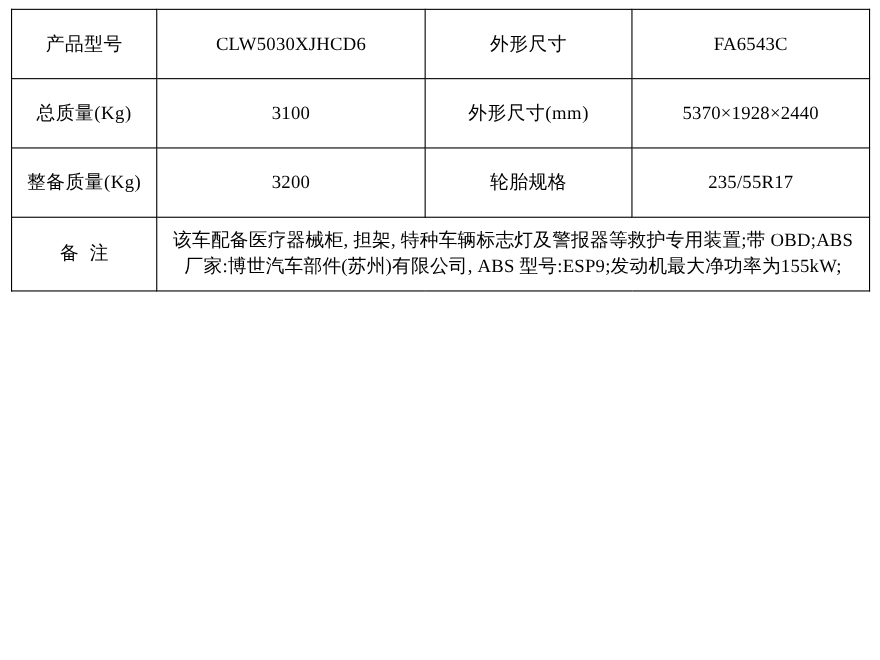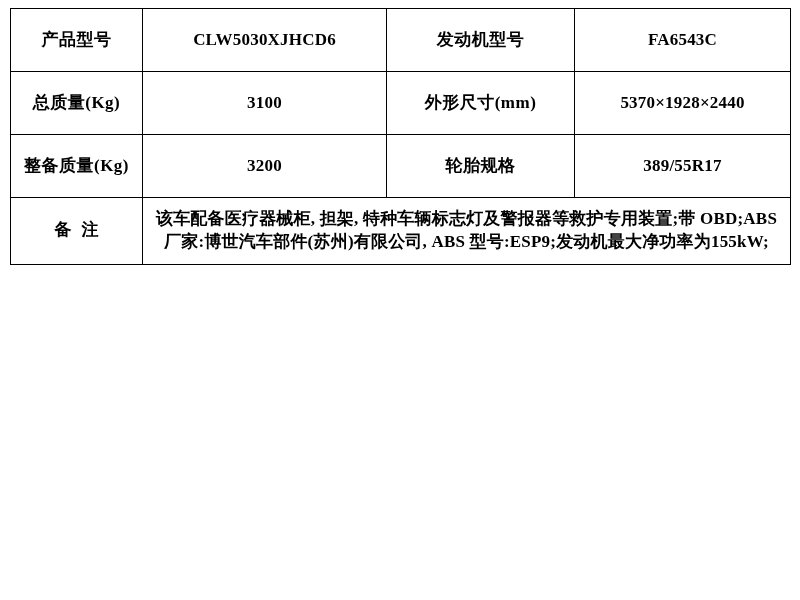--- a/index.html
+++ b/index.html
@@ -13,21 +13,20 @@
     font-family: "Liberation Serif", "DejaVu Serif", serif;
     color: #000000;
     overflow: hidden;
   }
   .sheet {
     width: 752px;
     height: 600px;
     box-sizing: border-box;
     padding: 8px 10px 10px 10px;
     background: #ffffff;
-    font-weight: bold;
   }
   table.spec {
     width: 780px;
     border-collapse: collapse;
     table-layout: fixed;
     background: #ffffff;
   }
   table.spec td {
     border: 1px solid #000000;
     text-align: center;
@@ -70,34 +69,34 @@
     <colgroup>
       <col class="col-a">
       <col class="col-b">
       <col class="col-c">
       <col class="col-d">
     </colgroup>
     <tbody>
       <tr>
         <td class="label">产品型号</td>
         <td class="value">CLW5030XJHCD6</td>
-        <td class="label">发动机型号</td>
+        <td class="label">外形尺寸</td>
         <td class="value">FA6543C</td>
       </tr>
       <tr>
         <td class="label">总质量(Kg)</td>
         <td class="value">3100</td>
         <td class="label">外形尺寸(mm)</td>
         <td class="value">5370×1928×2440</td>
       </tr>
       <tr>
         <td class="label">整备质量(Kg)</td>
         <td class="value">3200</td>
         <td class="label">轮胎规格</td>
-        <td class="value">389/55R17</td>
+        <td class="value">235/55R17</td>
       </tr>
       <tr>
         <td class="note-label">备注</td>
         <td class="note-body" colspan="3">该车配备医疗器械柜, 担架, 特种车辆标志灯及警报器等救护专用装置;带 OBD;ABS 厂家:博世汽车部件(苏州)有限公司, ABS 型号:ESP9;发动机最大净功率为155kW;</td>
       </tr>
     </tbody>
   </table>
 </div>
 
 </body></html>

